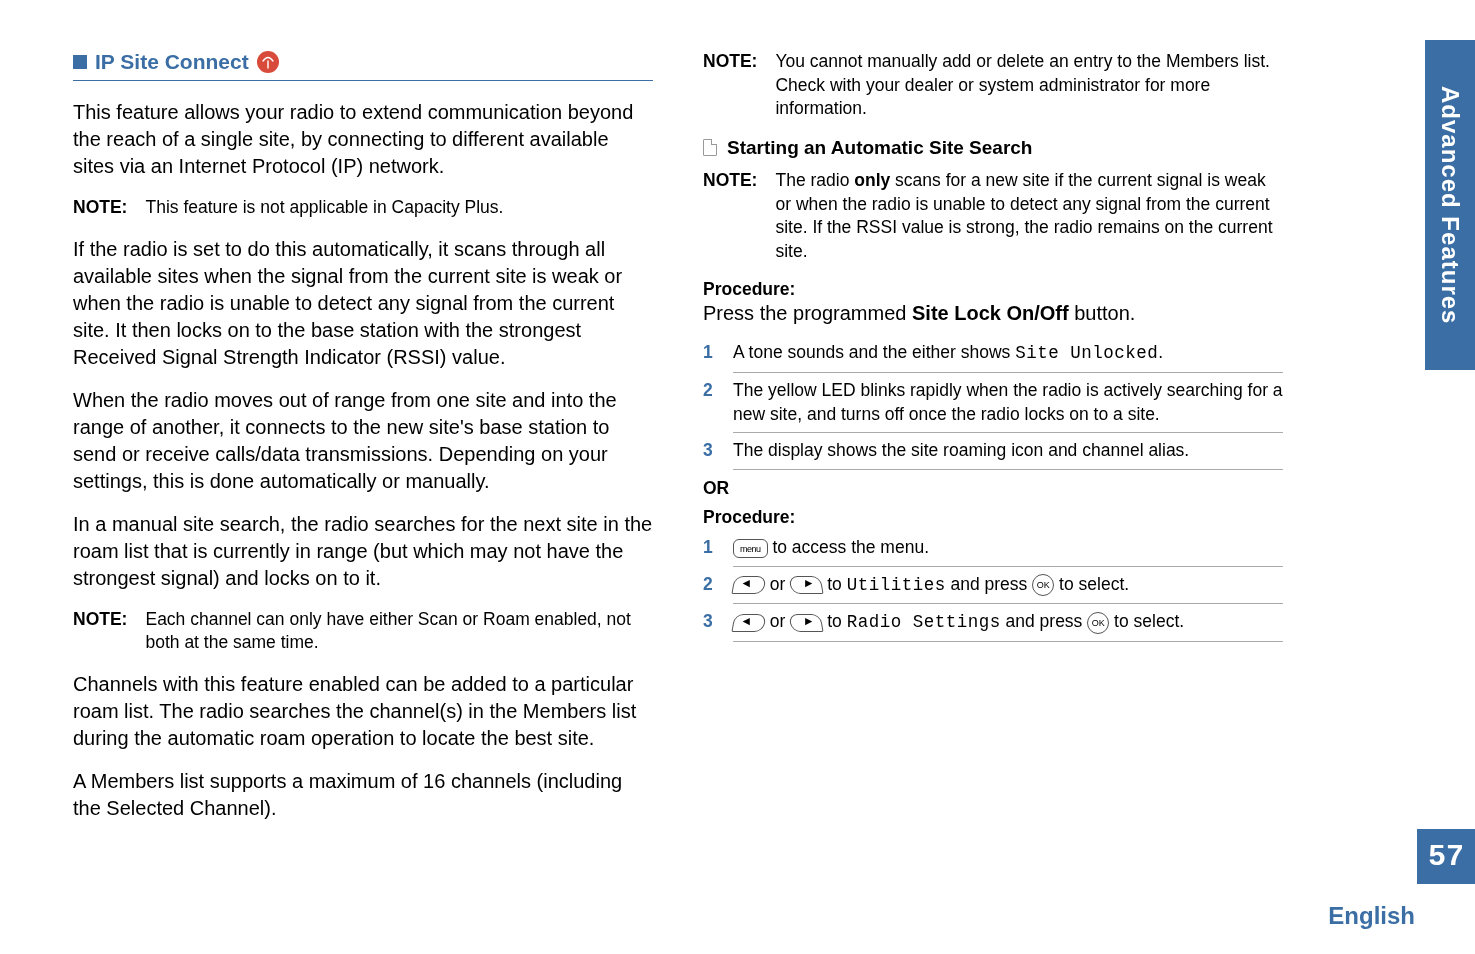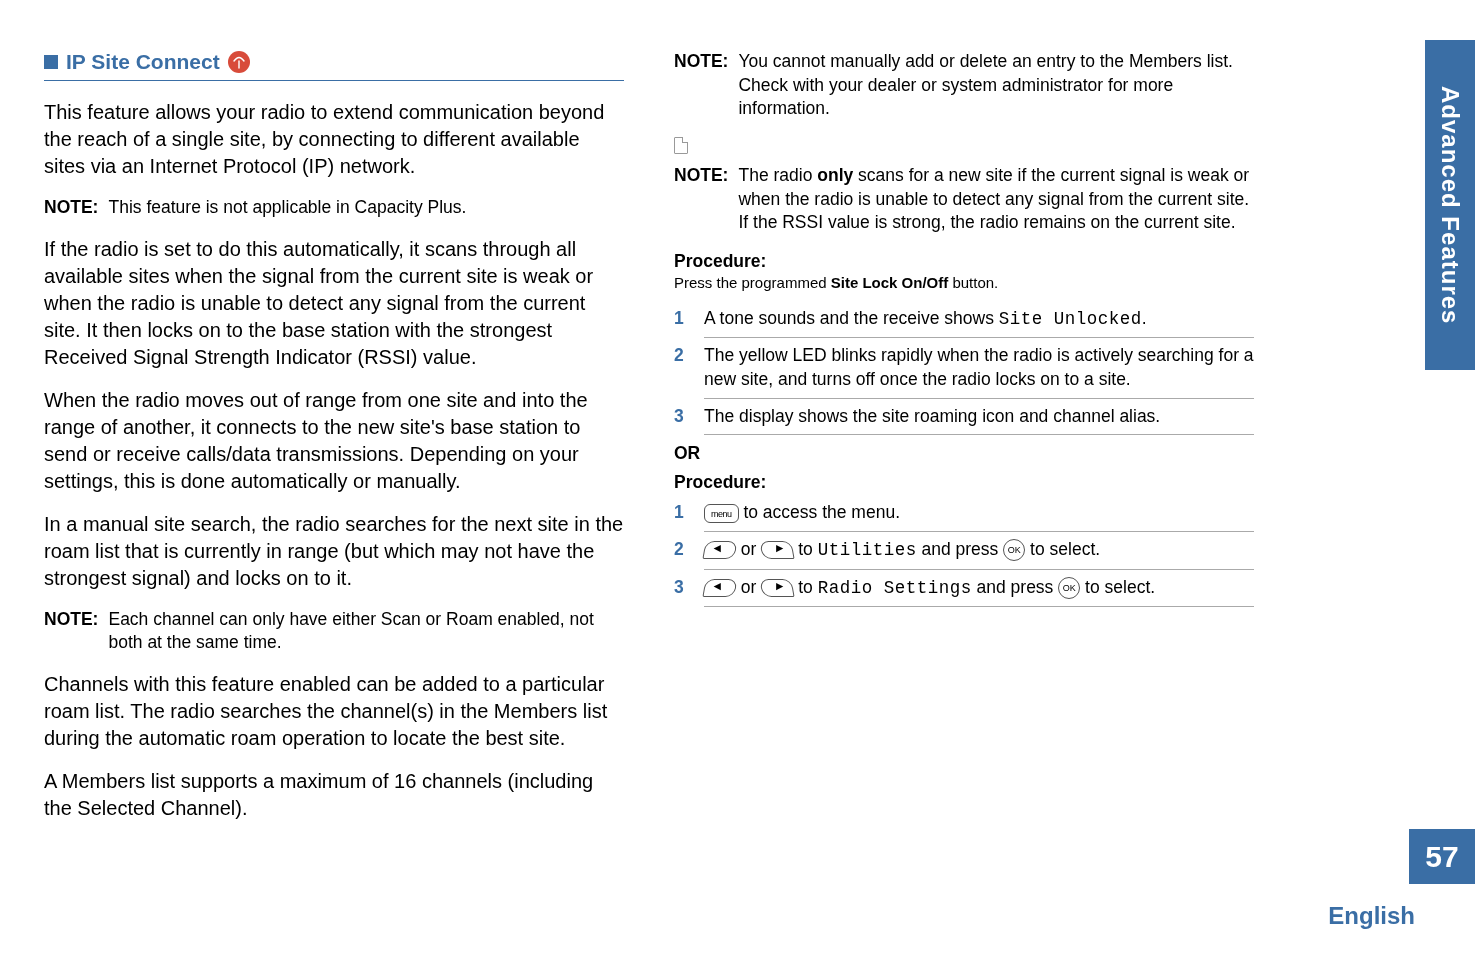--- a/index.html
+++ b/index.html
@@ -8,20 +8,21 @@
     height: 954px;
     font-family: Arial, Helvetica, sans-serif;
     background: #fff;
     position: relative;
     color: #000;
   }
   .page-content {
     display: flex;
     padding: 50px 60px 20px 44px;
     gap: 50px;
+    margin-left: 29px;
   }
   .col {
     flex: 1;
     max-width: 580px;
   }
   .section-heading {
     display: flex;
     align-items: center;
     gap: 8px;
     margin-bottom: 6px;
@@ -51,21 +52,21 @@
     border-top: 1px solid #3a6ea5;
     margin-bottom: 18px;
   }
   .para {
     font-size: 20px;
     line-height: 1.35;
     margin-bottom: 16px;
   }
   .note-row {
     display: flex;
-    gap: 10px;
+    gap: 18px;
     font-size: 17.5px;
     line-height: 1.35;
     margin-bottom: 16px;
   }
   .note-label { font-weight: bold; white-space: nowrap; }
   .note-body { flex: 1; }
   .note-body b { font-weight: bold; }
   .sub-heading {
     display: flex;
     align-items: center;
@@ -88,21 +89,21 @@
     background: #fff;
     border-left: 1.5px solid #999;
     border-bottom: 1.5px solid #999;
   }
   .proc-label {
     font-weight: bold;
     font-size: 17.5px;
     margin-bottom: 2px;
   }
   .proc-desc {
-    font-size: 15px;
+    font-size: 20px;
     margin-bottom: 10px;
   }
   .proc-desc b { font-weight: bold; }
   .step {
     display: flex;
     gap: 14px;
     font-size: 17.5px;
     line-height: 1.35;
     padding: 6px 0;
   }
@@ -171,29 +172,30 @@
     display: flex;
     align-items: center;
     justify-content: center;
     writing-mode: vertical-rl;
     letter-spacing: 1px;
   }
   .page-num-box {
     position: absolute;
     right: 0;
     bottom: 70px;
-    width: 66px;
+    width: 58px;
     height: 55px;
     background: #3a6ea5;
     color: #fff;
     font-weight: bold;
     font-size: 30px;
     display: flex;
     align-items: center;
     justify-content: center;
+    font-family: Liberation Mono, monospace;
   }
   .lang-label {
     position: absolute;
     right: 60px;
     bottom: 24px;
     color: #3a6ea5;
     font-weight: bold;
     font-size: 24px;
   }
 </style>
@@ -229,33 +231,34 @@
   </div>
 
   <div class="col">
     <div class="note-row">
       <span class="note-label">NOTE:</span>
       <span class="note-body">You cannot manually add or delete an entry to the Members list. Check with your dealer or system administrator for more information.</span>
     </div>
 
     <div class="sub-heading">
       <span class="doc-icon"></span>
+      <span>Starting an Automatic Site Search</span>
     </div>
 
     <div class="note-row">
       <span class="note-label">NOTE:</span>
       <span class="note-body"><span>The radio </span><b>only</b><span> scans for a new site if the current signal is weak or when the radio is unable to detect any signal from the current site. If the RSSI value is strong, the radio remains on the current site.</span></span>
     </div>
 
     <div class="proc-label">Procedure:</div>
     <div class="proc-desc"><span>Press the programmed </span><b>Site Lock On/Off</b><span> button.</span></div>
 
     <div class="step">
       <span class="step-num">1</span>
-      <span class="step-body"><span>A tone sounds and the receive shows </span><span class="mono">Site Unlocked</span><span>.</span></span>
+      <span class="step-body"><span>A tone sounds and the either shows </span><span class="mono">Site Unlocked</span><span>.</span></span>
     </div>
     <hr class="step-divider">
     <div class="step">
       <span class="step-num">2</span>
       <span class="step-body">The yellow LED blinks rapidly when the radio is actively searching for a new site, and turns off once the radio locks on to a site.</span>
     </div>
     <hr class="step-divider">
     <div class="step">
       <span class="step-num">3</span>
       <span class="step-body">The display shows the site roaming icon and channel alias.</span>

